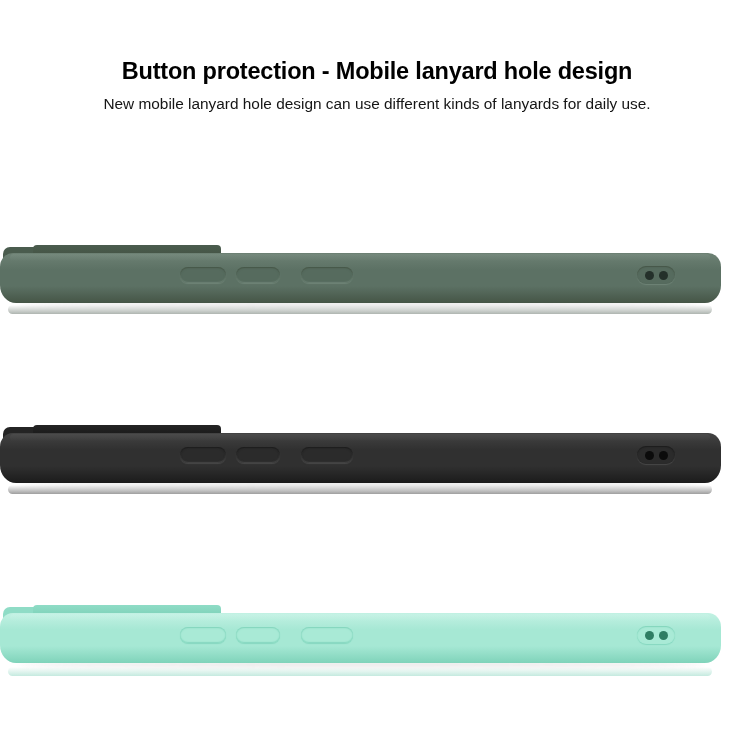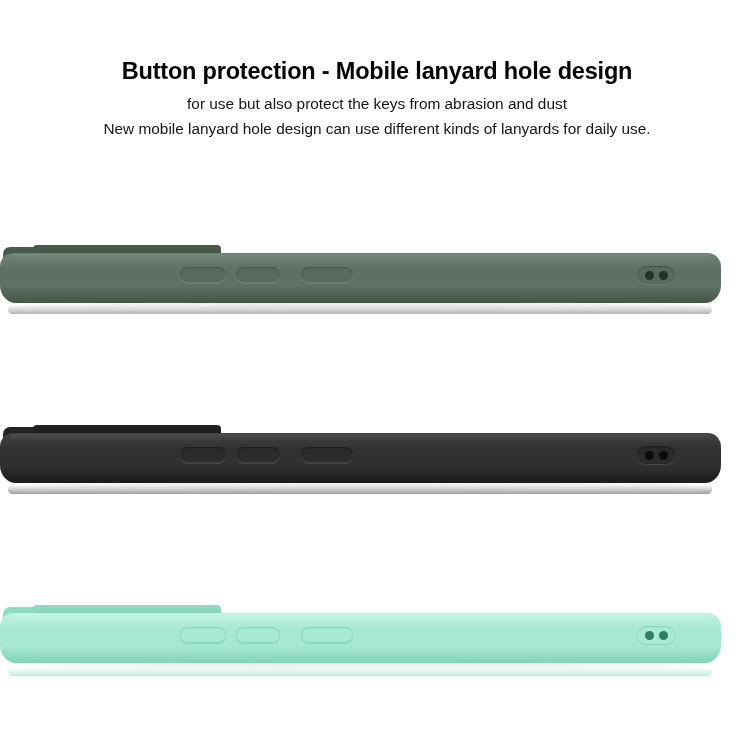--- a/index.html
+++ b/index.html
@@ -150,21 +150,20 @@
     border-radius: 50%;
   }
   .hole-0 { left: 645px; }
   .hole-1 { left: 659px; }
 </style>
 </head>
 <body style="background: rgb(255, 255, 255);">
 
 <div class="copy-block">
   <h1 class="headline">Button protection - Mobile lanyard hole design</h1>
-  <p class="subline">for use but also protect the keys from abrasion and dust</p>
   <p class="subline">New mobile lanyard hole design can use different kinds of lanyards for daily use.</p>
 </div>
 
 <div class="case-row" id="case-row-0">
     <div class="drop-shadow"></div>
     <div class="left-step" style="background: rgb(74, 92, 78);"></div>
     <div class="cam-bump" style="background: linear-gradient(rgb(74, 92, 78) 0%, rgb(69, 85, 70) 100%);"></div>
     <div class="case-body" style="background: linear-gradient(rgb(109, 129, 116) 0%, rgb(92, 113, 100) 34%, rgb(92, 113, 100) 66%, rgb(69, 85, 70) 100%);"></div>
     <div class="top-sheen" style="background: linear-gradient(rgb(126, 146, 134) 0%, transparent 100%);"></div>
     <div class="bottom-shade" style="background: linear-gradient(transparent 0%, rgb(63, 79, 67) 100%);"></div>

